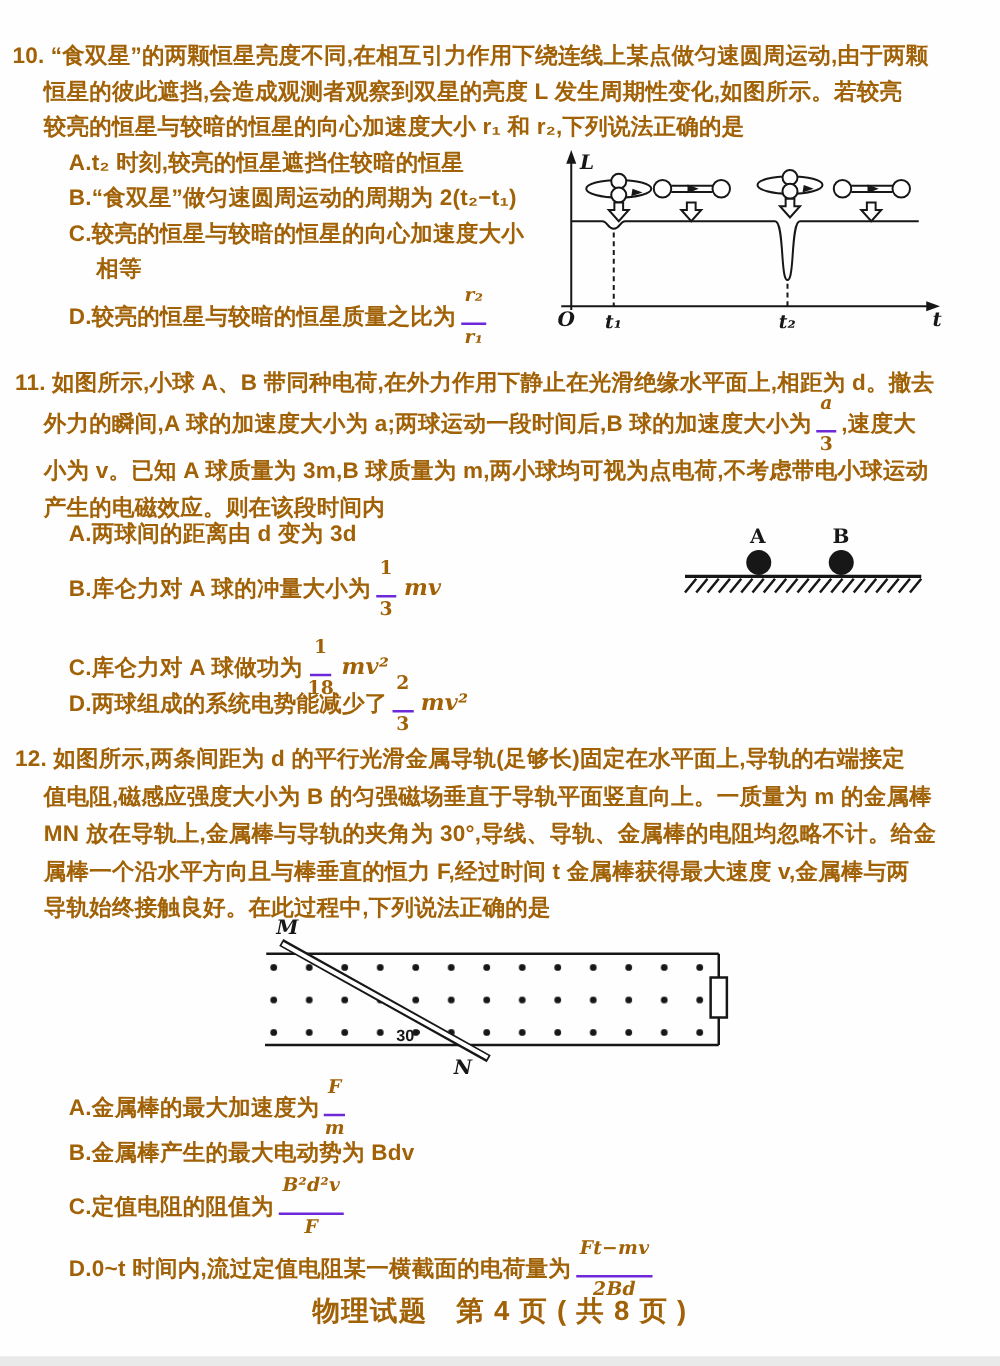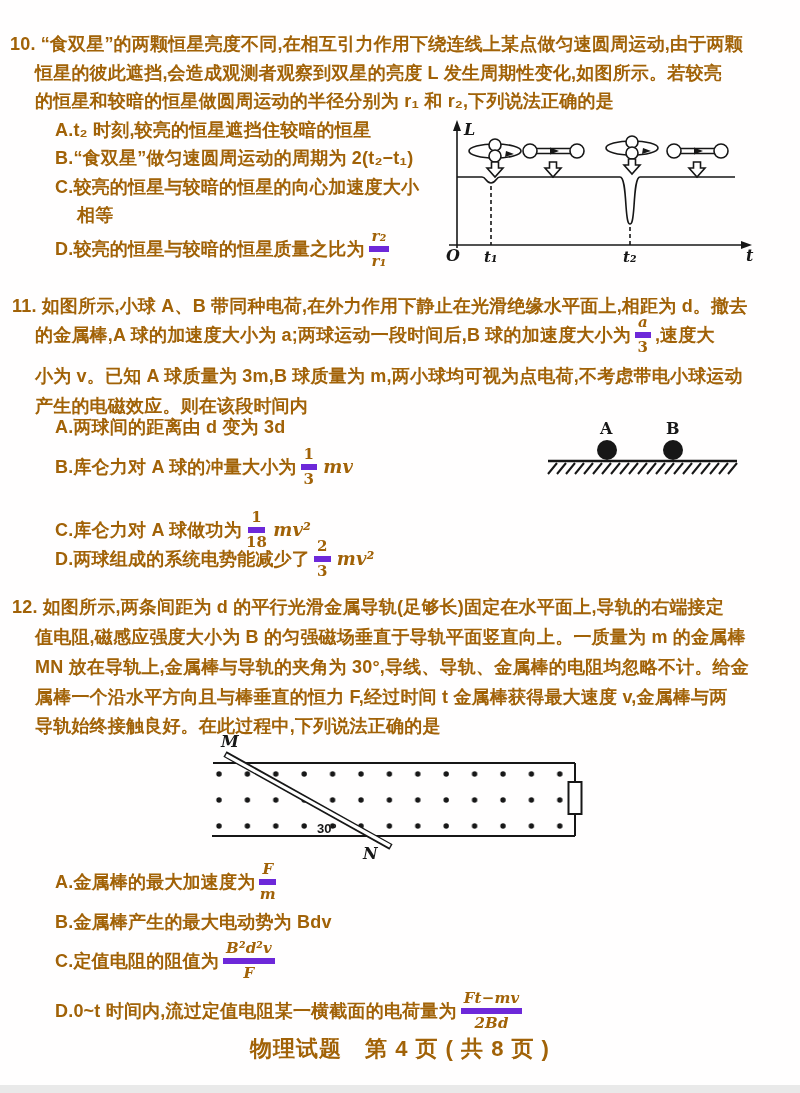--- a/index.html
+++ b/index.html
@@ -4,21 +4,21 @@
 <style>
   html,body{margin:0;padding:0;background:#fff;}
   #page{position:relative;width:800px;height:1093px;background:#fffefe;overflow:hidden;
         font-family:"Liberation Sans","DejaVu Sans",sans-serif;color:#a16207;}
   .ln{position:absolute;white-space:nowrap;font-weight:700;font-size:18px;line-height:24px;
       display:flex;align-items:center;letter-spacing:.2px;}
   .qnum{margin-right:5px;}
   .frac{display:inline-flex;flex-direction:column;align-items:center;justify-content:center;
         font-family:"DejaVu Serif","Liberation Serif",serif;font-style:italic;font-weight:700;
         font-size:15px;line-height:1.12;margin:0 4px;vertical-align:middle;}
-  .fnum{display:block;border-bottom:6px solid #6d28d9;padding:0 3px 1px 3px;}
+  .fnum{display:block;border-bottom:2px solid #6d28d9;padding:0 3px 13px 3px;}
   .fden{display:block;padding-top:1px;}
   .rm{font-style:normal;}
   .mvar{font-family:"DejaVu Serif","Liberation Serif",serif;font-style:italic;margin-left:2px;}
   .fig{position:absolute;}
   svg{display:block;}
   svg text{font-family:"DejaVu Serif","Liberation Serif",serif;fill:#171717;}
   .axvar{font-style:italic;font-weight:700;font-size:16px;}
   .sub{font-style:italic;font-weight:700;font-size:15px;}
   .biglab{font-weight:700;font-style:italic;font-size:16px;}
   .anglab{font-weight:700;font-size:13px;font-family:"Liberation Sans",sans-serif;font-style:normal;}
@@ -32,21 +32,21 @@
 <div id="page">
 
   <div class="ln" style="left:10px;top:32px;">
     <span class="qnum">10.</span>
     <span>“食双星”的两颗恒星亮度不同,在相互引力作用下绕连线上某点做匀速圆周运动,由于两颗</span>
   </div>
   <div class="ln" style="left:35px;top:61px;align-items:center;">
     <span>恒星的彼此遮挡,会造成观测者观察到双星的亮度 L 发生周期性变化,如图所示。若较亮</span>
   </div>
   <div class="ln" style="left:35px;top:89px;">
-    <span>的恒星和较暗的恒星做圆周运动的半径分别为 r₁ 和 r₂,下列说法正确的是</span>
+    <span>较亮的恒星与较暗的恒星的向心加速度大小 r₁ 和 r₂,下列说法正确的是</span>
   </div>
   <div class="ln" style="left:55px;top:118px;">
     <span>A.t₂ 时刻,较亮的恒星遮挡住较暗的恒星</span>
   </div>
   <div class="ln" style="left:55px;top:146px;">
     <span>B.“食双星”做匀速圆周运动的周期为 2(t₂−t₁)</span>
   </div>
   <div class="ln" style="left:55px;top:175px;justify-content:center;">
     <span>C.较亮的恒星与较暗的恒星的向心加速度大小</span>
   </div>
@@ -108,21 +108,21 @@
       <text x="178" y="144" class="sub">t₂</text>
       <text x="301" y="143" class="axvar">t</text>
     </svg>
   </div>
 
   <div class="ln" style="left:12px;top:294px;">
     <span class="qnum">11.</span>
     <span>如图所示,小球 A、B 带同种电荷,在外力作用下静止在光滑绝缘水平面上,相距为 d。撤去</span>
   </div>
   <div class="ln" style="left:35px;top:314px;">
-    <span>的金属棒,A 球的加速度大小为 a;两球运动一段时间后,B 球的加速度大小为</span>
+    <span>外力的瞬间,A 球的加速度大小为 a;两球运动一段时间后,B 球的加速度大小为</span>
     <span class="frac">
       <span class="fnum">a</span>
       <span class="fden rm">3</span>
     </span>
     <span>,速度大</span>
   </div>
   <div class="ln" style="left:35px;top:364px;">
     <span>小为 v。已知 A 球质量为 3m,B 球质量为 m,两小球均可视为点电荷,不考虑带电小球运动</span>
   </div>
   <div class="ln" style="left:35px;top:394px;">

